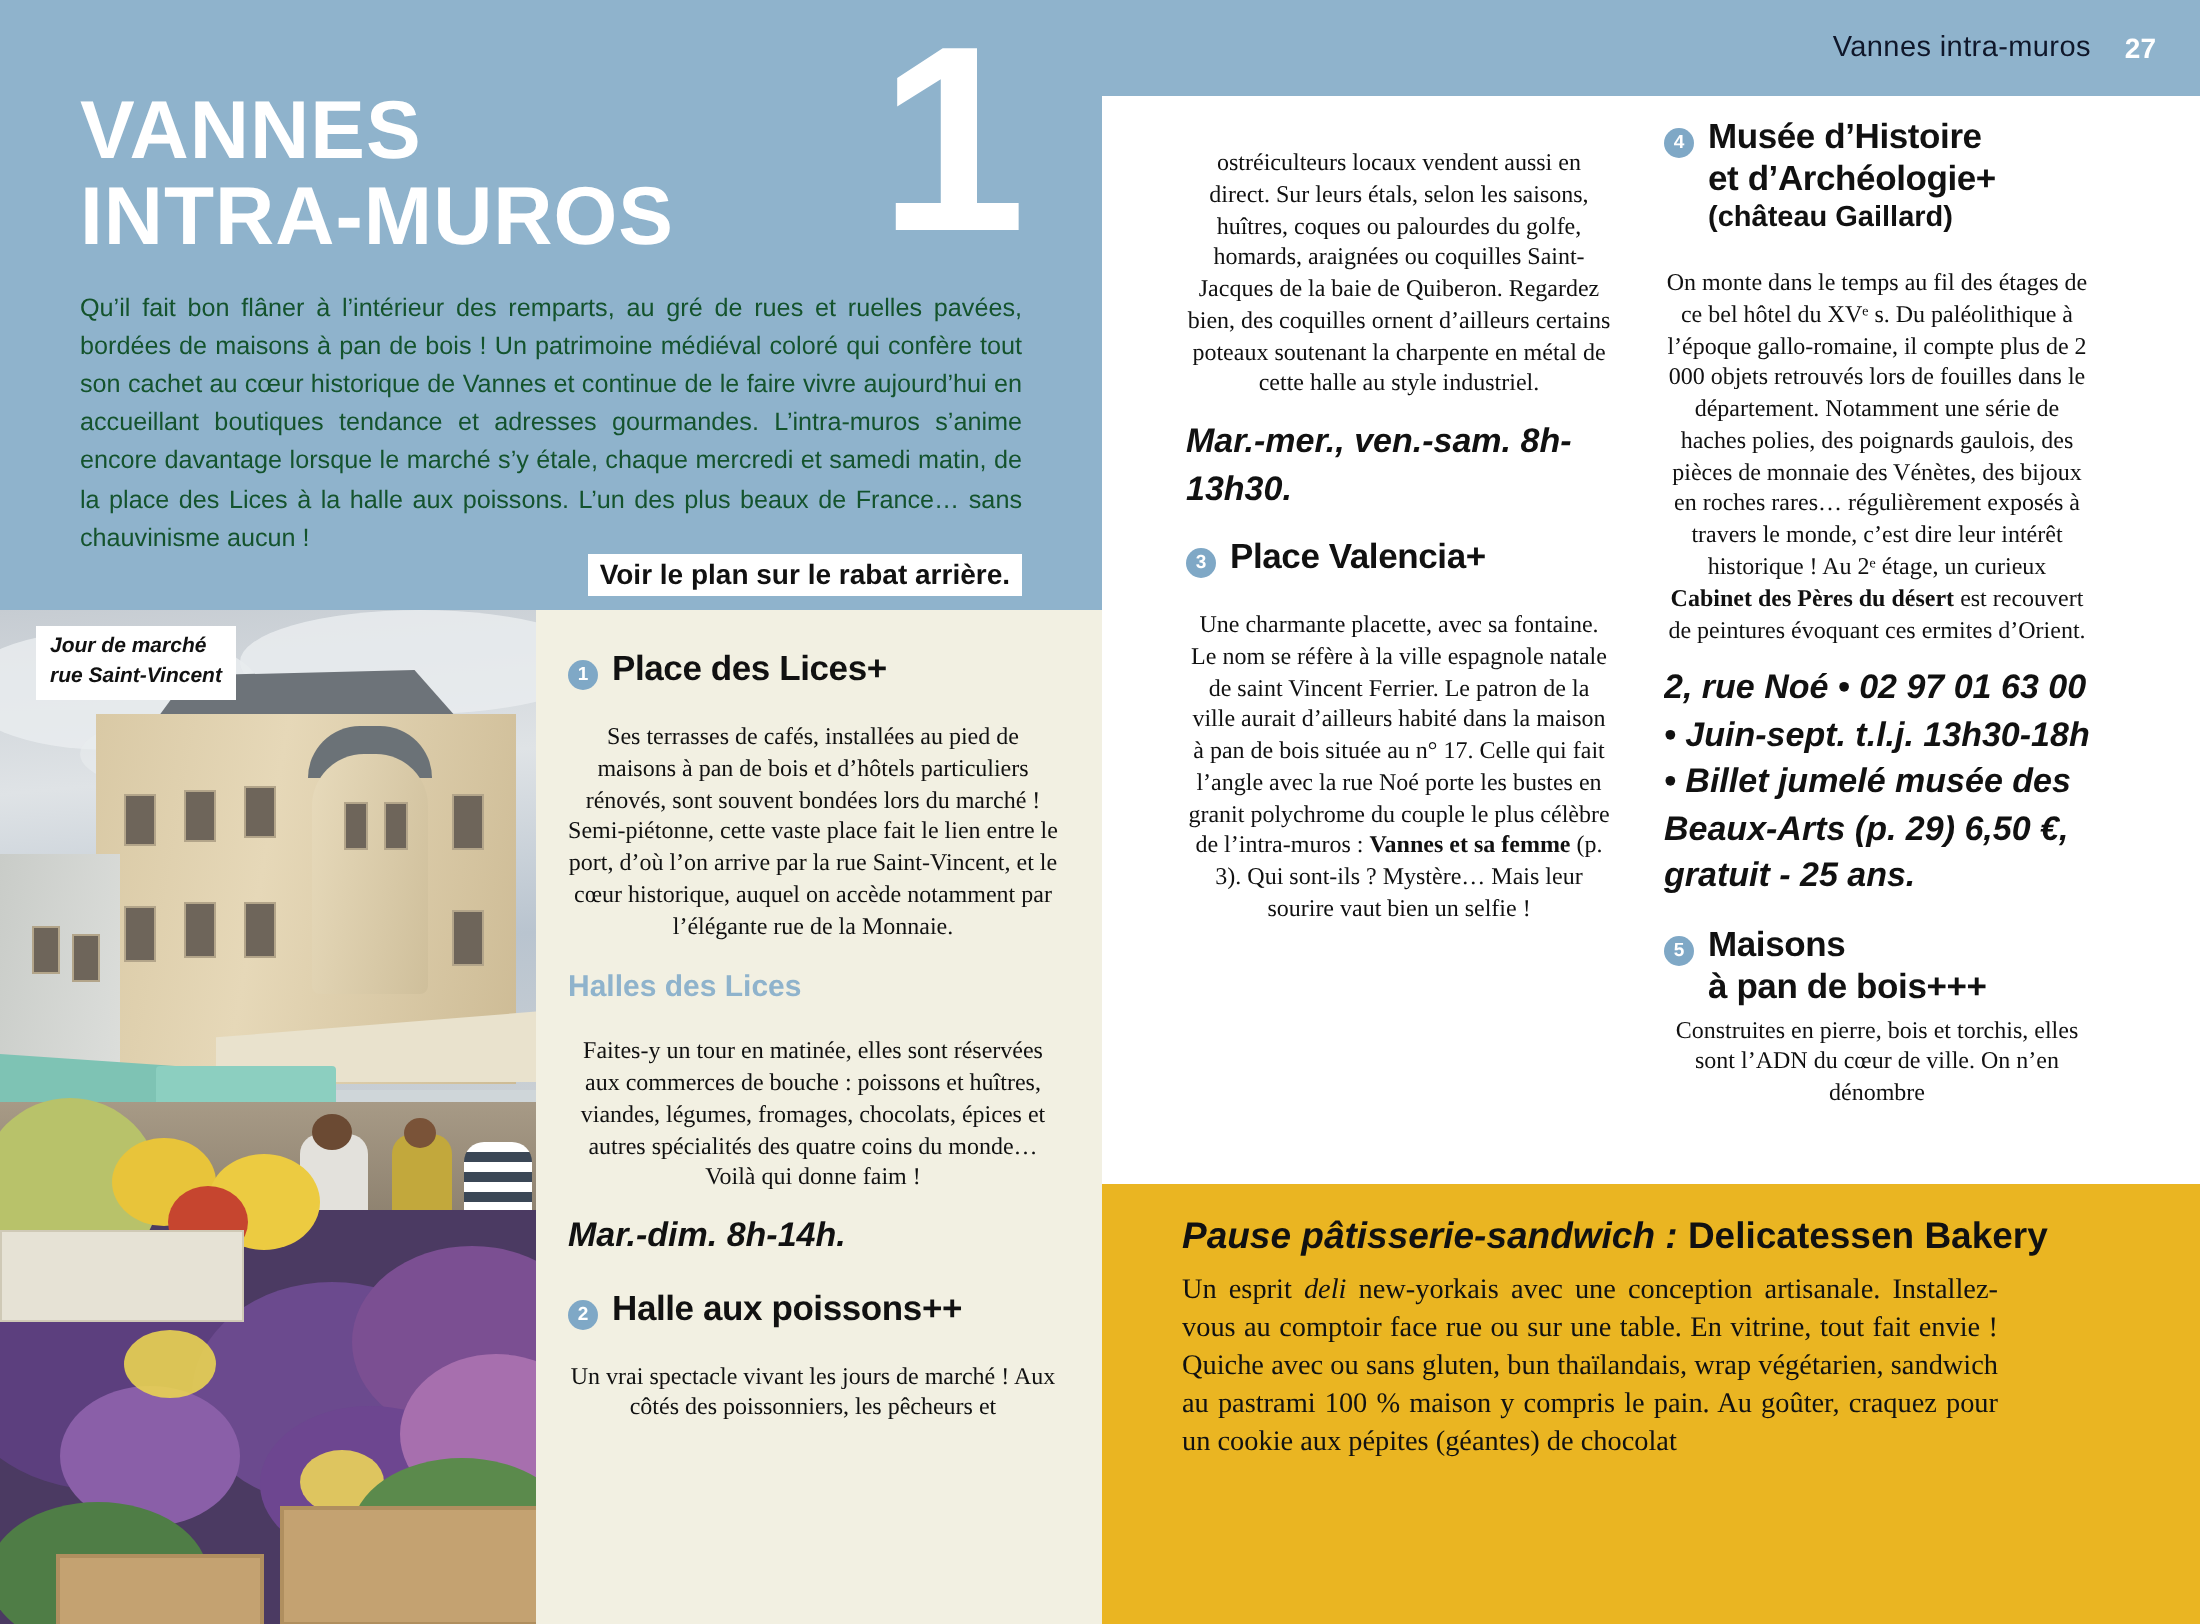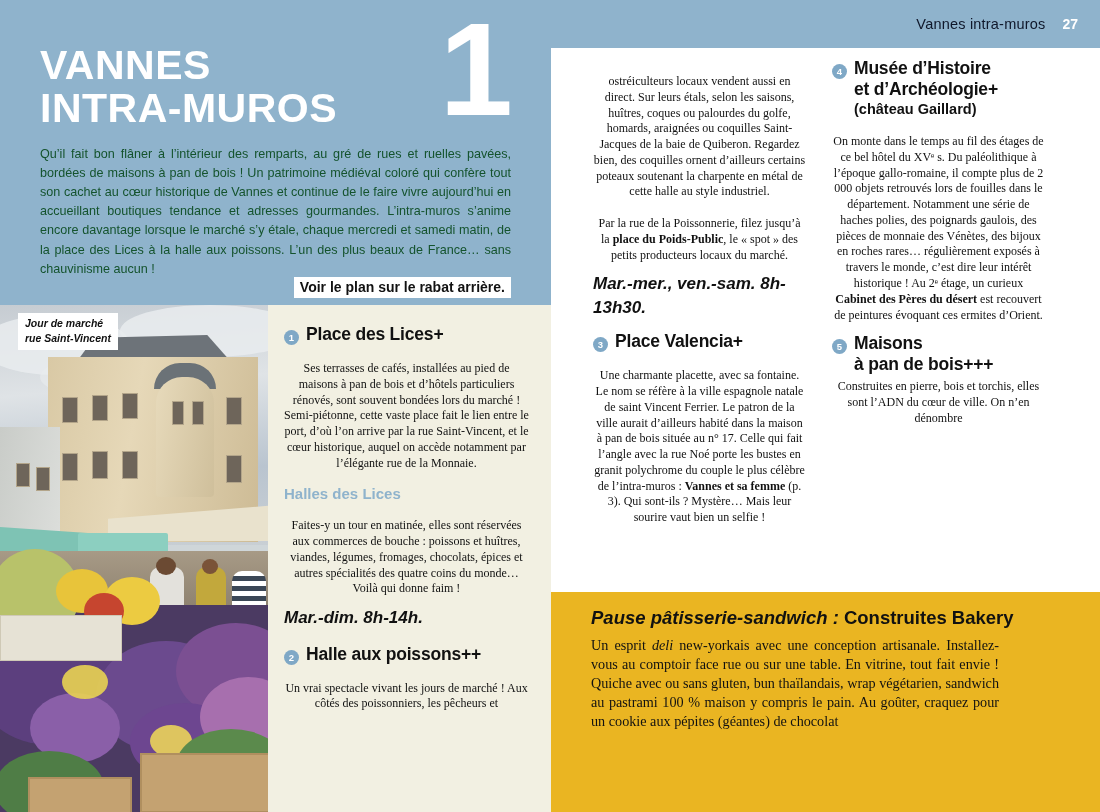--- a/index.html
+++ b/index.html
@@ -293,50 +293,50 @@
 
     <div class="poi" style="margin-top:14px;">
       <span class="poi-badge">2</span>
       <span class="poi-title"><span>Halle aux poissons</span><span>++</span></span>
     </div>
     <p class="body">Un vrai spectacle vivant les jours de marché ! Aux côtés des poissonniers, les pêcheurs et</p>
   </div>
 
   <div class="col col-2">
     <p class="body">ostréiculteurs locaux vendent aussi en direct. Sur leurs étals, selon les saisons, huîtres, coques ou palourdes du golfe, homards, araignées ou coquilles Saint-Jacques de la baie de Quiberon. Regardez bien, des coquilles ornent d’ailleurs certains poteaux soutenant la charpente en métal de cette halle au style industriel.</p>
-    <p class="body"><span>Par la rue de la Poissonnerie, filez jusqu’à la </span><b>place du Poids-Public</b><span>, le « spot » des petits producteurs locaux du marché.</span></p>
     <div class="prac">Mar.-mer., ven.-sam. 8h-13h30.</div>
 
     <div class="poi" style="margin-top:12px;">
       <span class="poi-badge">3</span>
       <span class="poi-title"><span>Place Valencia</span><span>+</span></span>
     </div>
     <p class="body"><span>Une charmante placette, avec sa fontaine. Le nom se réfère à la ville espagnole natale de saint Vincent Ferrier. Le patron de la ville aurait d’ailleurs habité dans la maison à pan de bois située au n° 17. Celle qui fait l’angle avec la rue Noé porte les bustes en granit polychrome du couple le plus célèbre de l’intra-muros : </span><b>Vannes et sa femme</b><span> (p. 3). Qui sont-ils ? Mystère… Mais leur sourire vaut bien un selfie !</span></p>
   </div>
 
   <div class="col col-3">
     <div class="poi" style="margin-bottom:0;">
       <span class="poi-badge">4</span>
       <span class="poi-title">
         <span>Musée d’Histoire</span><br>
         <span>et d’Archéologie</span><span>+</span>
       </span>
     </div>
     <div class="poi-sub">(château Gaillard)</div>
     <p class="body"><span>On monte dans le temps au fil des étages de ce bel hôtel du XVᵉ s. Du paléolithique à l’époque gallo-romaine, il compte plus de 2 000 objets retrouvés lors de fouilles dans le département. Notamment une série de haches polies, des poignards gaulois, des pièces de monnaie des Vénètes, des bijoux en roches rares… régulièrement exposés à travers le monde, c’est dire leur intérêt historique ! Au 2ᵉ étage, un curieux </span><b>Cabinet des Pères du désert</b><span> est recouvert de peintures évoquant ces ermites d’Orient.</span></p>
+    <div class="prac">2, rue Noé • 02 97 01 63 00 • Juin-sept. t.l.j. 13h30-18h • Billet jumelé musée des Beaux-Arts (p. 29) 6,50 €, gratuit - 25 ans.</div>
 
     <div class="poi" style="margin-top:10px;margin-bottom:0;">
       <span class="poi-badge">5</span>
       <span class="poi-title">
         <span>Maisons</span><br>
         <span>à pan de bois</span><span>+++</span>
       </span>
     </div>
     <p class="body" style="margin-top:4px;">Construites en pierre, bois et torchis, elles sont l’ADN du cœur de ville. On n’en dénombre</p>
   </div>
 
   <div class="yellowbox">
-    <div class="yb-title"><i>Pause pâtisserie-sandwich :</i> <span>Construites Bakery</span></div>
+    <div class="yb-title"><i>Pause pâtisserie-sandwich :</i> <span>Delicatessen Bakery</span></div>
     <p class="yb-body"><span>Un esprit </span><i>deli</i><span> new-yorkais avec une conception artisanale. Installez-vous au comptoir face rue ou sur une table. En vitrine, tout fait envie ! Quiche avec ou sans gluten, bun thaïlandais, wrap végétarien, sandwich au pastrami 100 % maison y compris le pain. Au goûter, craquez pour un cookie aux pépites (géantes) de chocolat</span></p>
 
   </div>
 
 </div>
 
 </body></html>

